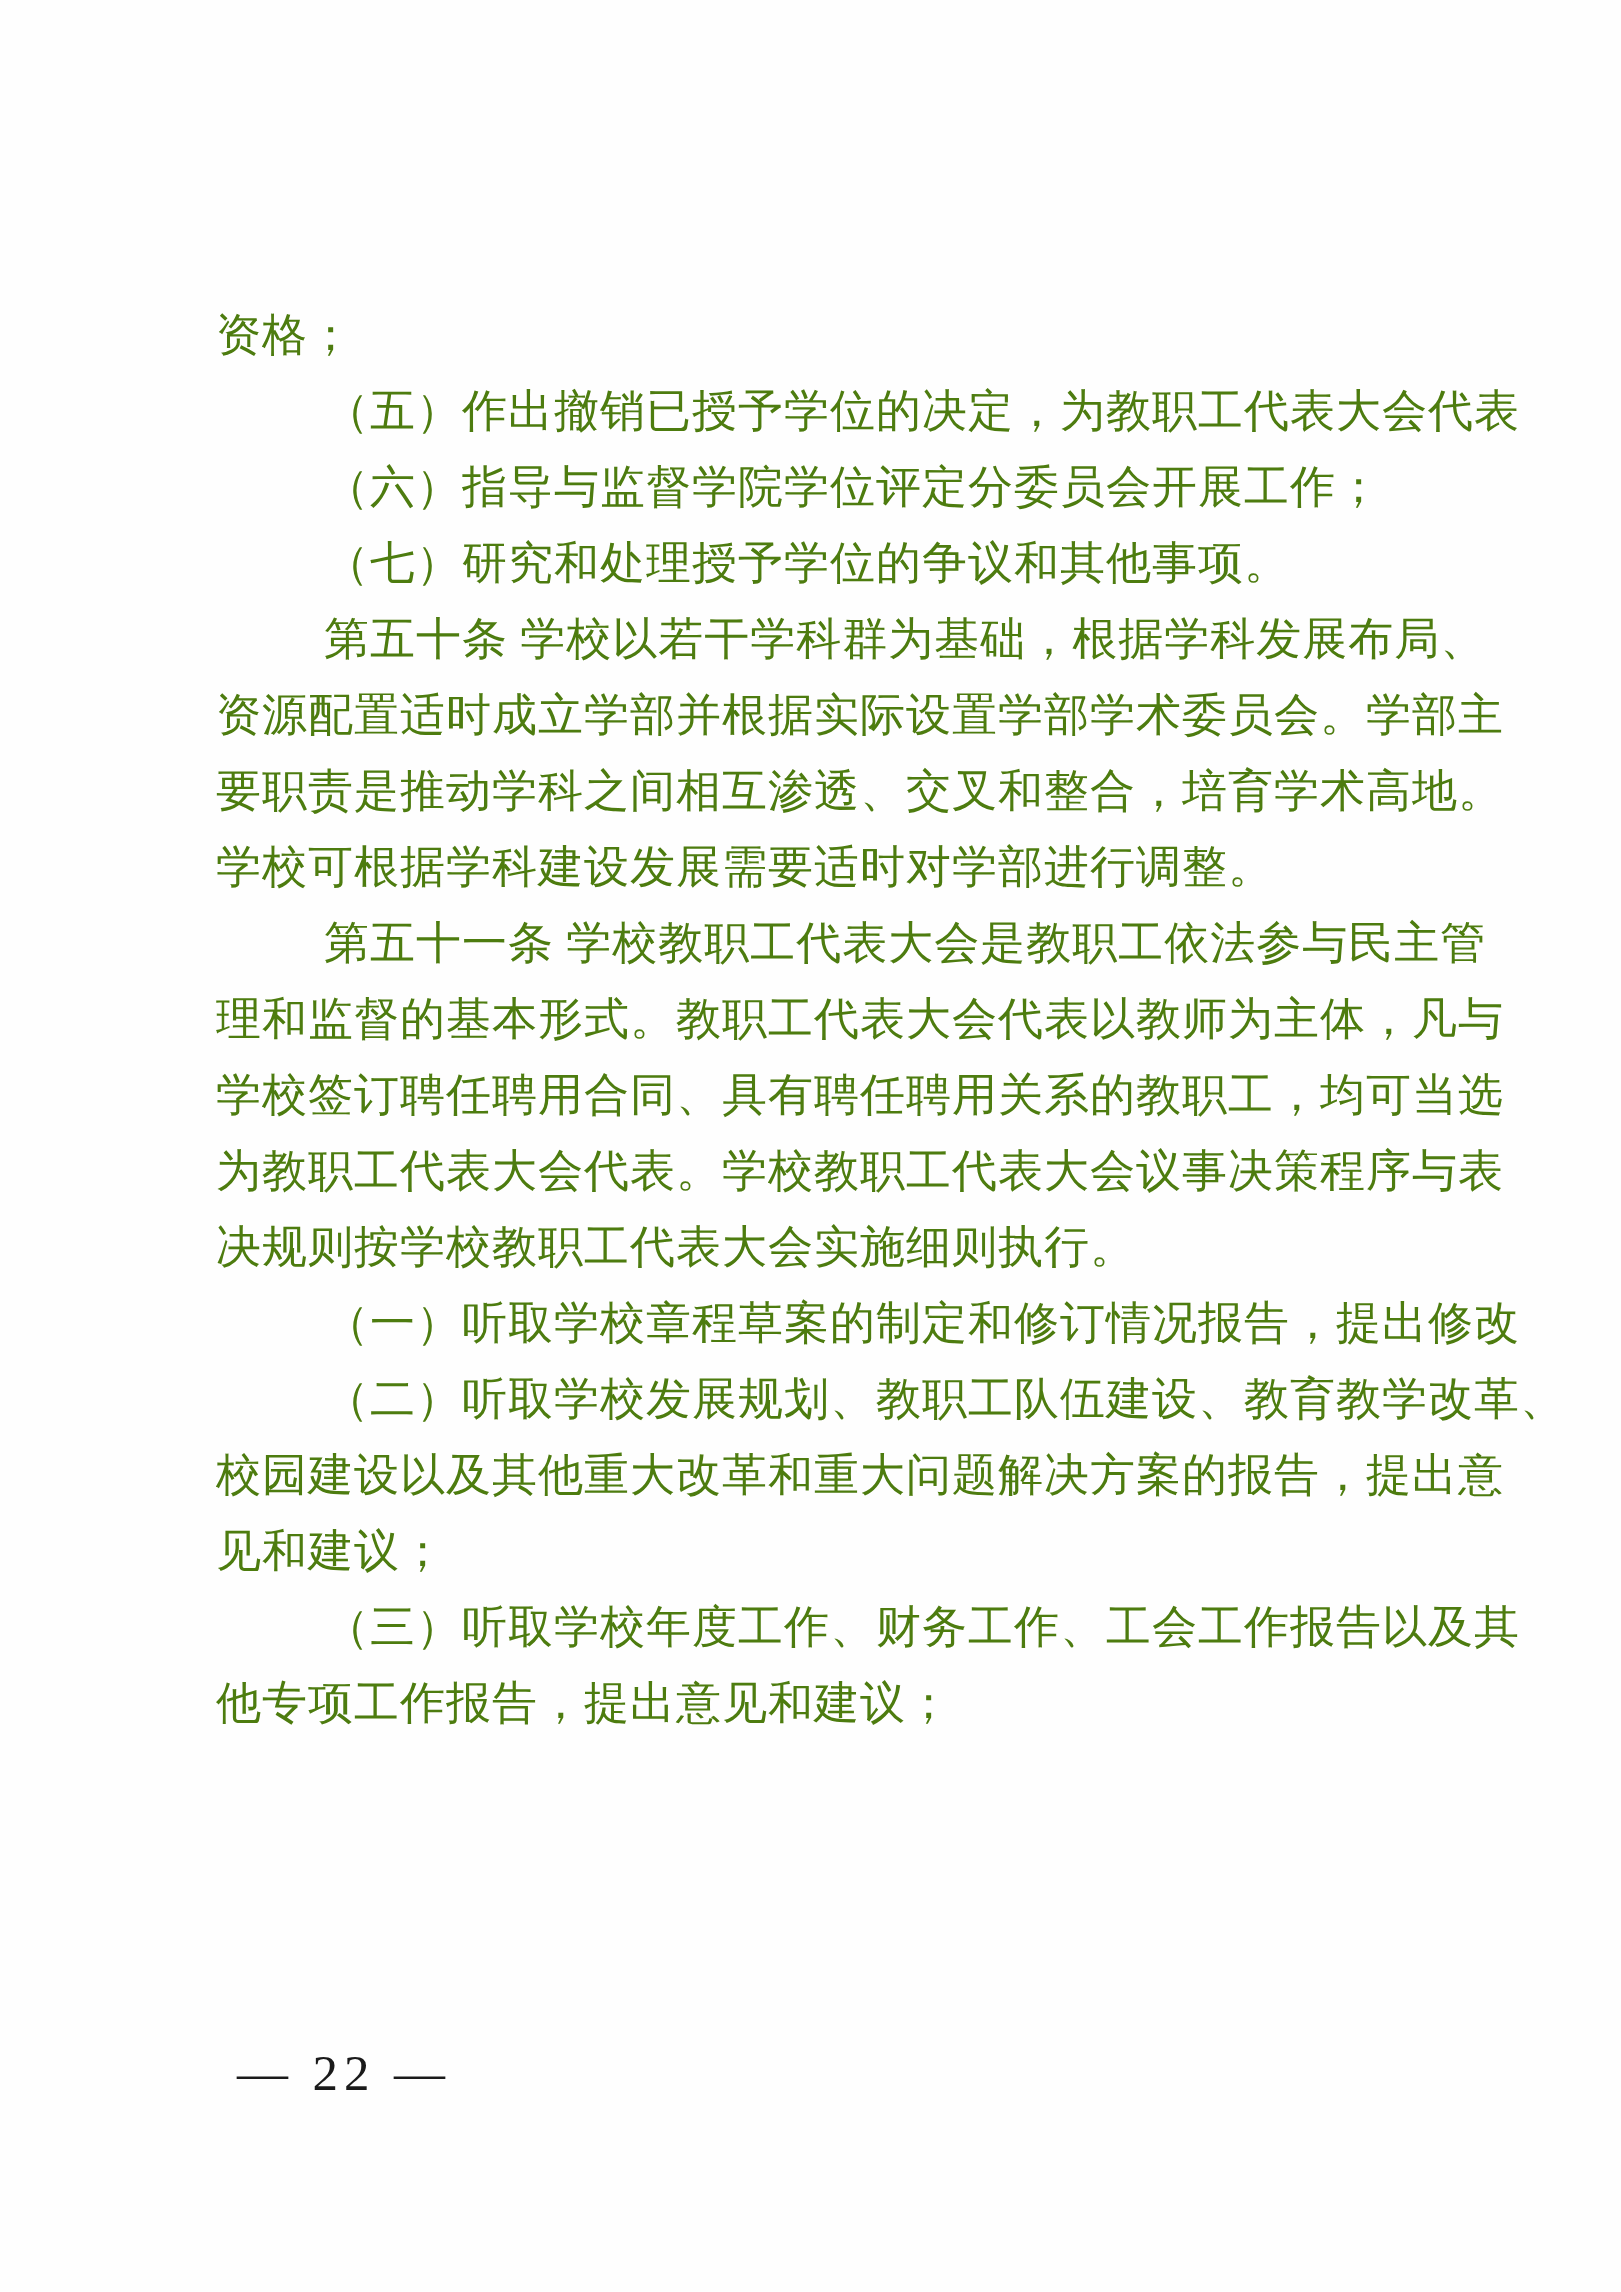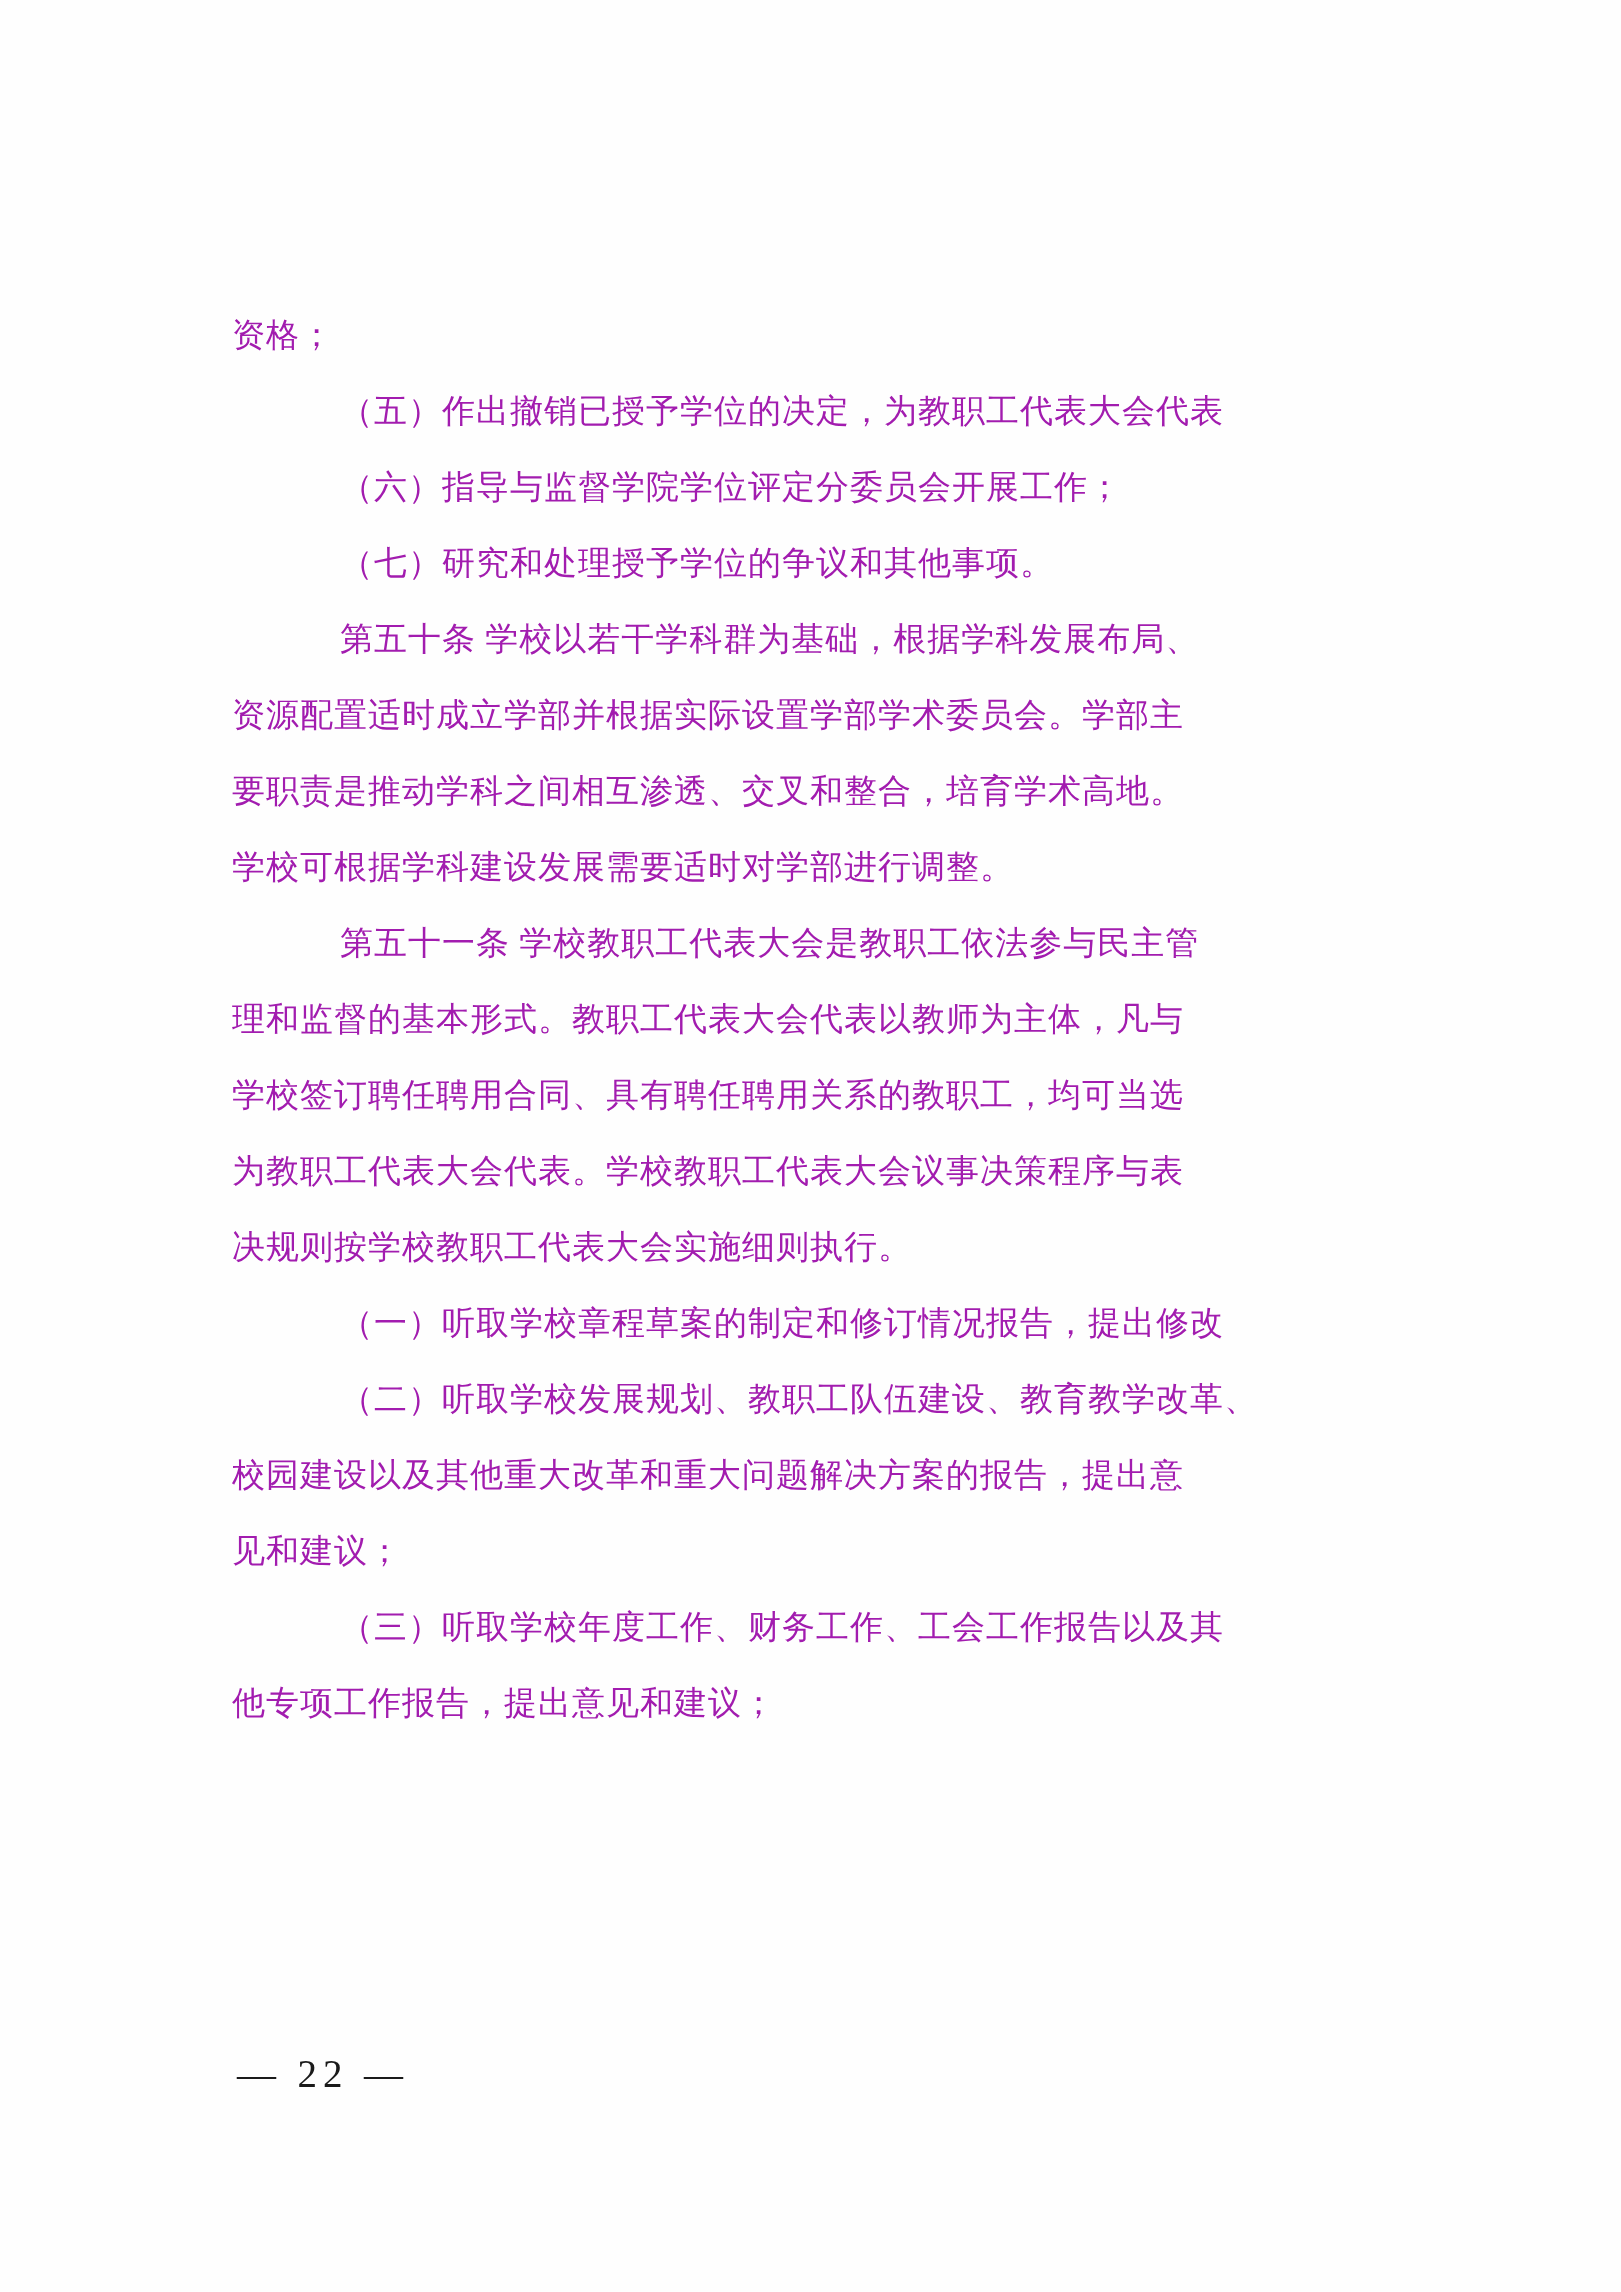--- a/index.html
+++ b/index.html
@@ -17,41 +17,41 @@
   .page {
     position: absolute;
     left: 0;
     top: 0;
     width: 1621px;
     height: 2293px;
     background: #fefefe;
   }
   .text-block {
     position: absolute;
-    left: 232px;
+    left: 216px;
     top: 297px;
     width: 1274px;
-    color: #a21caf;
-    font-size: 33px;
+    color: #4d7c0f;
+    font-size: 45px;
     letter-spacing: 1px;
   }
   .line {
     line-height: 76px;
     height: 76px;
     white-space: pre;
   }
   .line.indent {
     padding-left: 108px;
   }
   .footer-page-number {
     position: absolute;
     left: 237px;
     top: 2050px;
     color: #1a1a1a;
-    font-size: 39px;
+    font-size: 51px;
     line-height: 47px;
     letter-spacing: 5.9px;
     white-space: pre;
   }
 </style>
 </head>
 <body>
 
 <div class="page">
   <div class="text-block" id="text-block">

